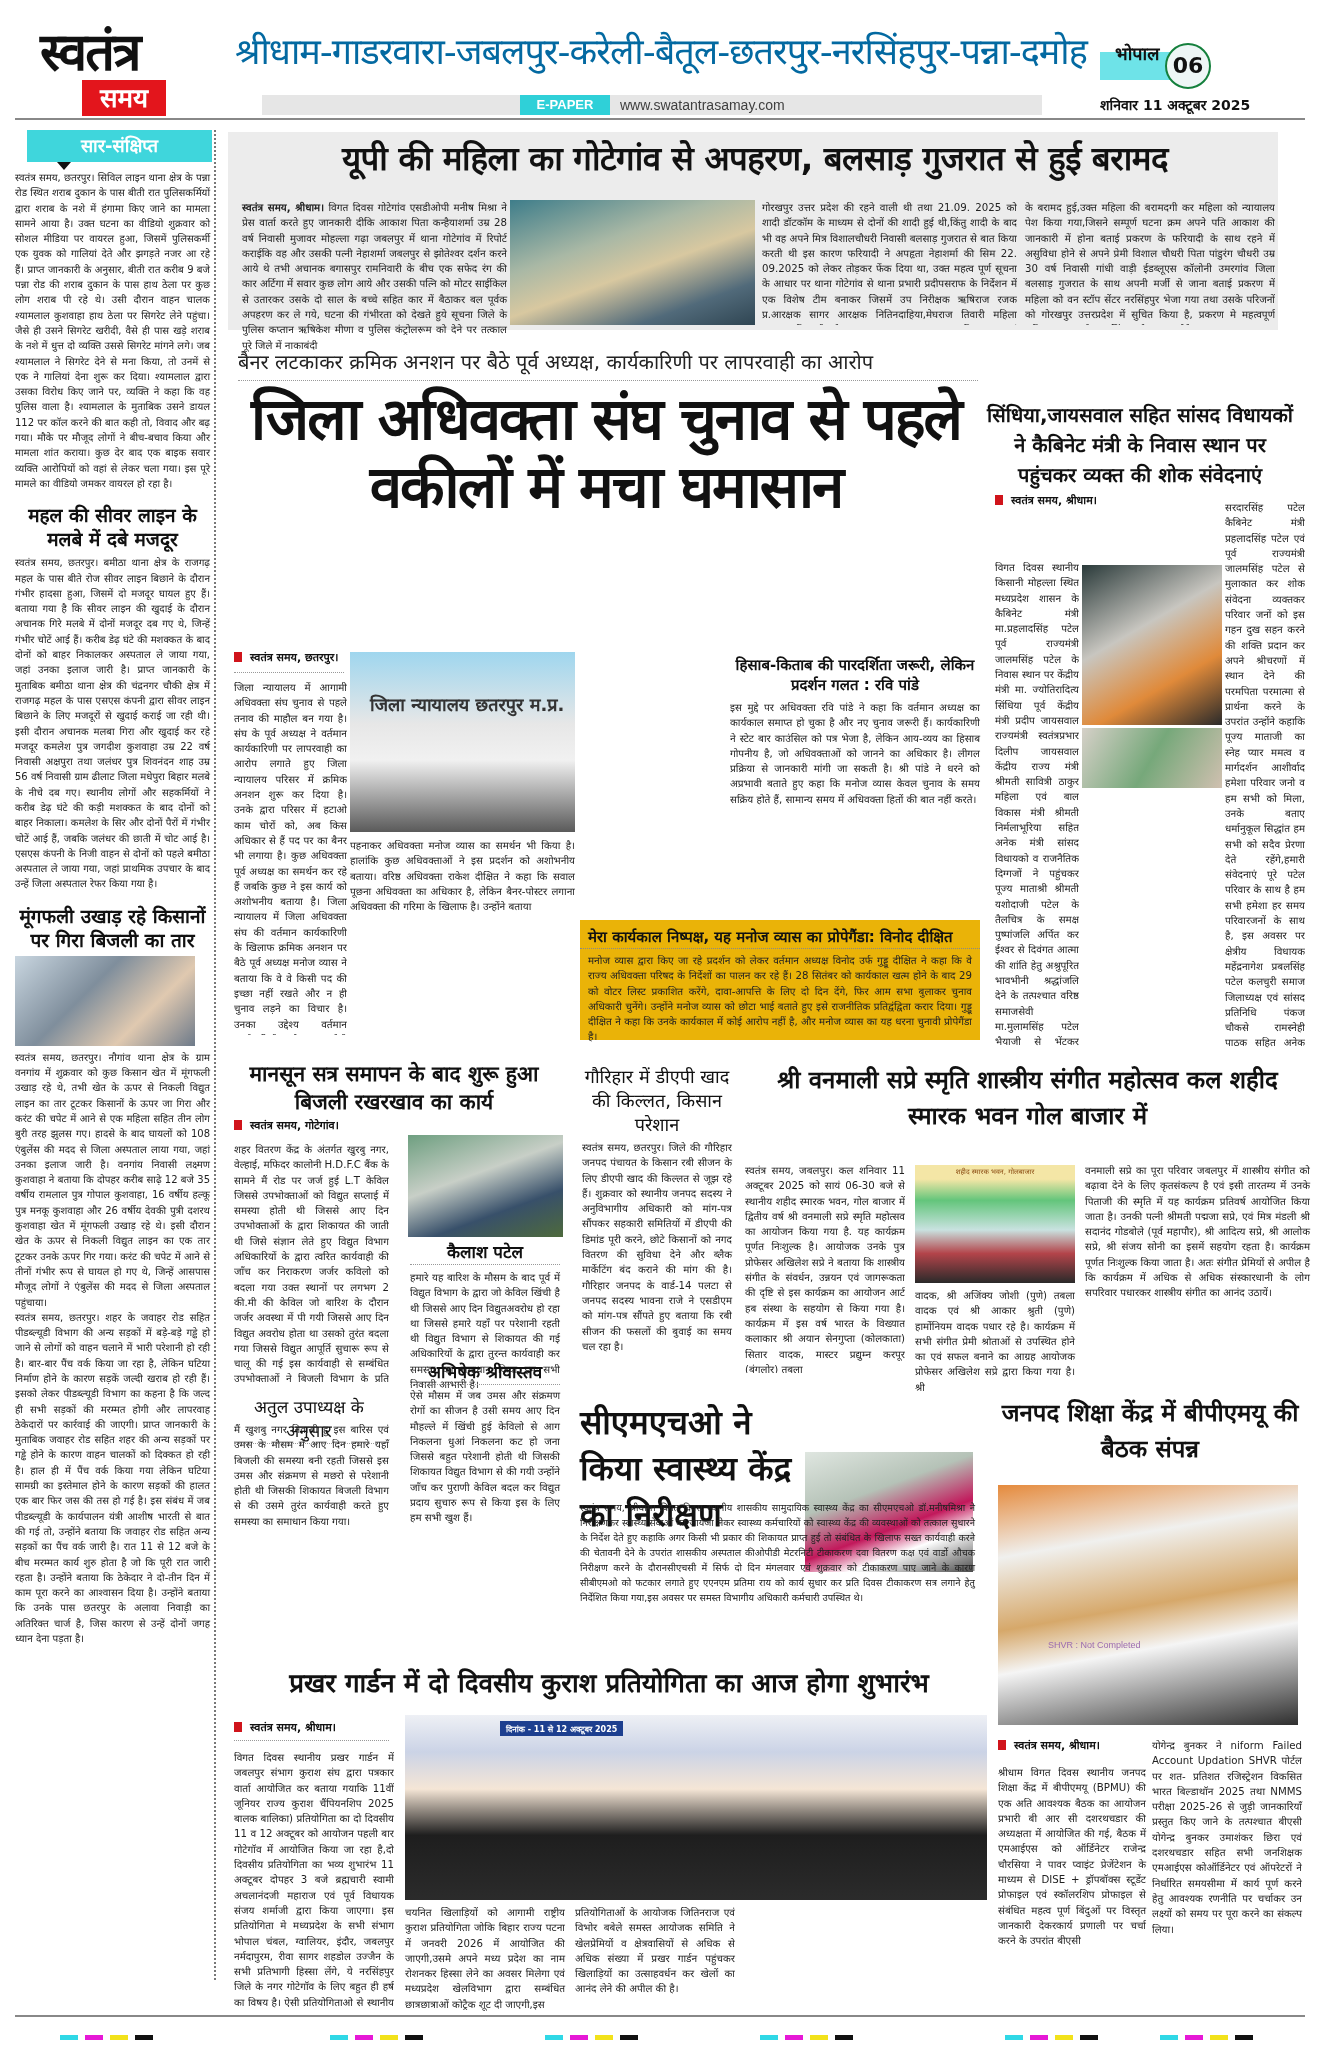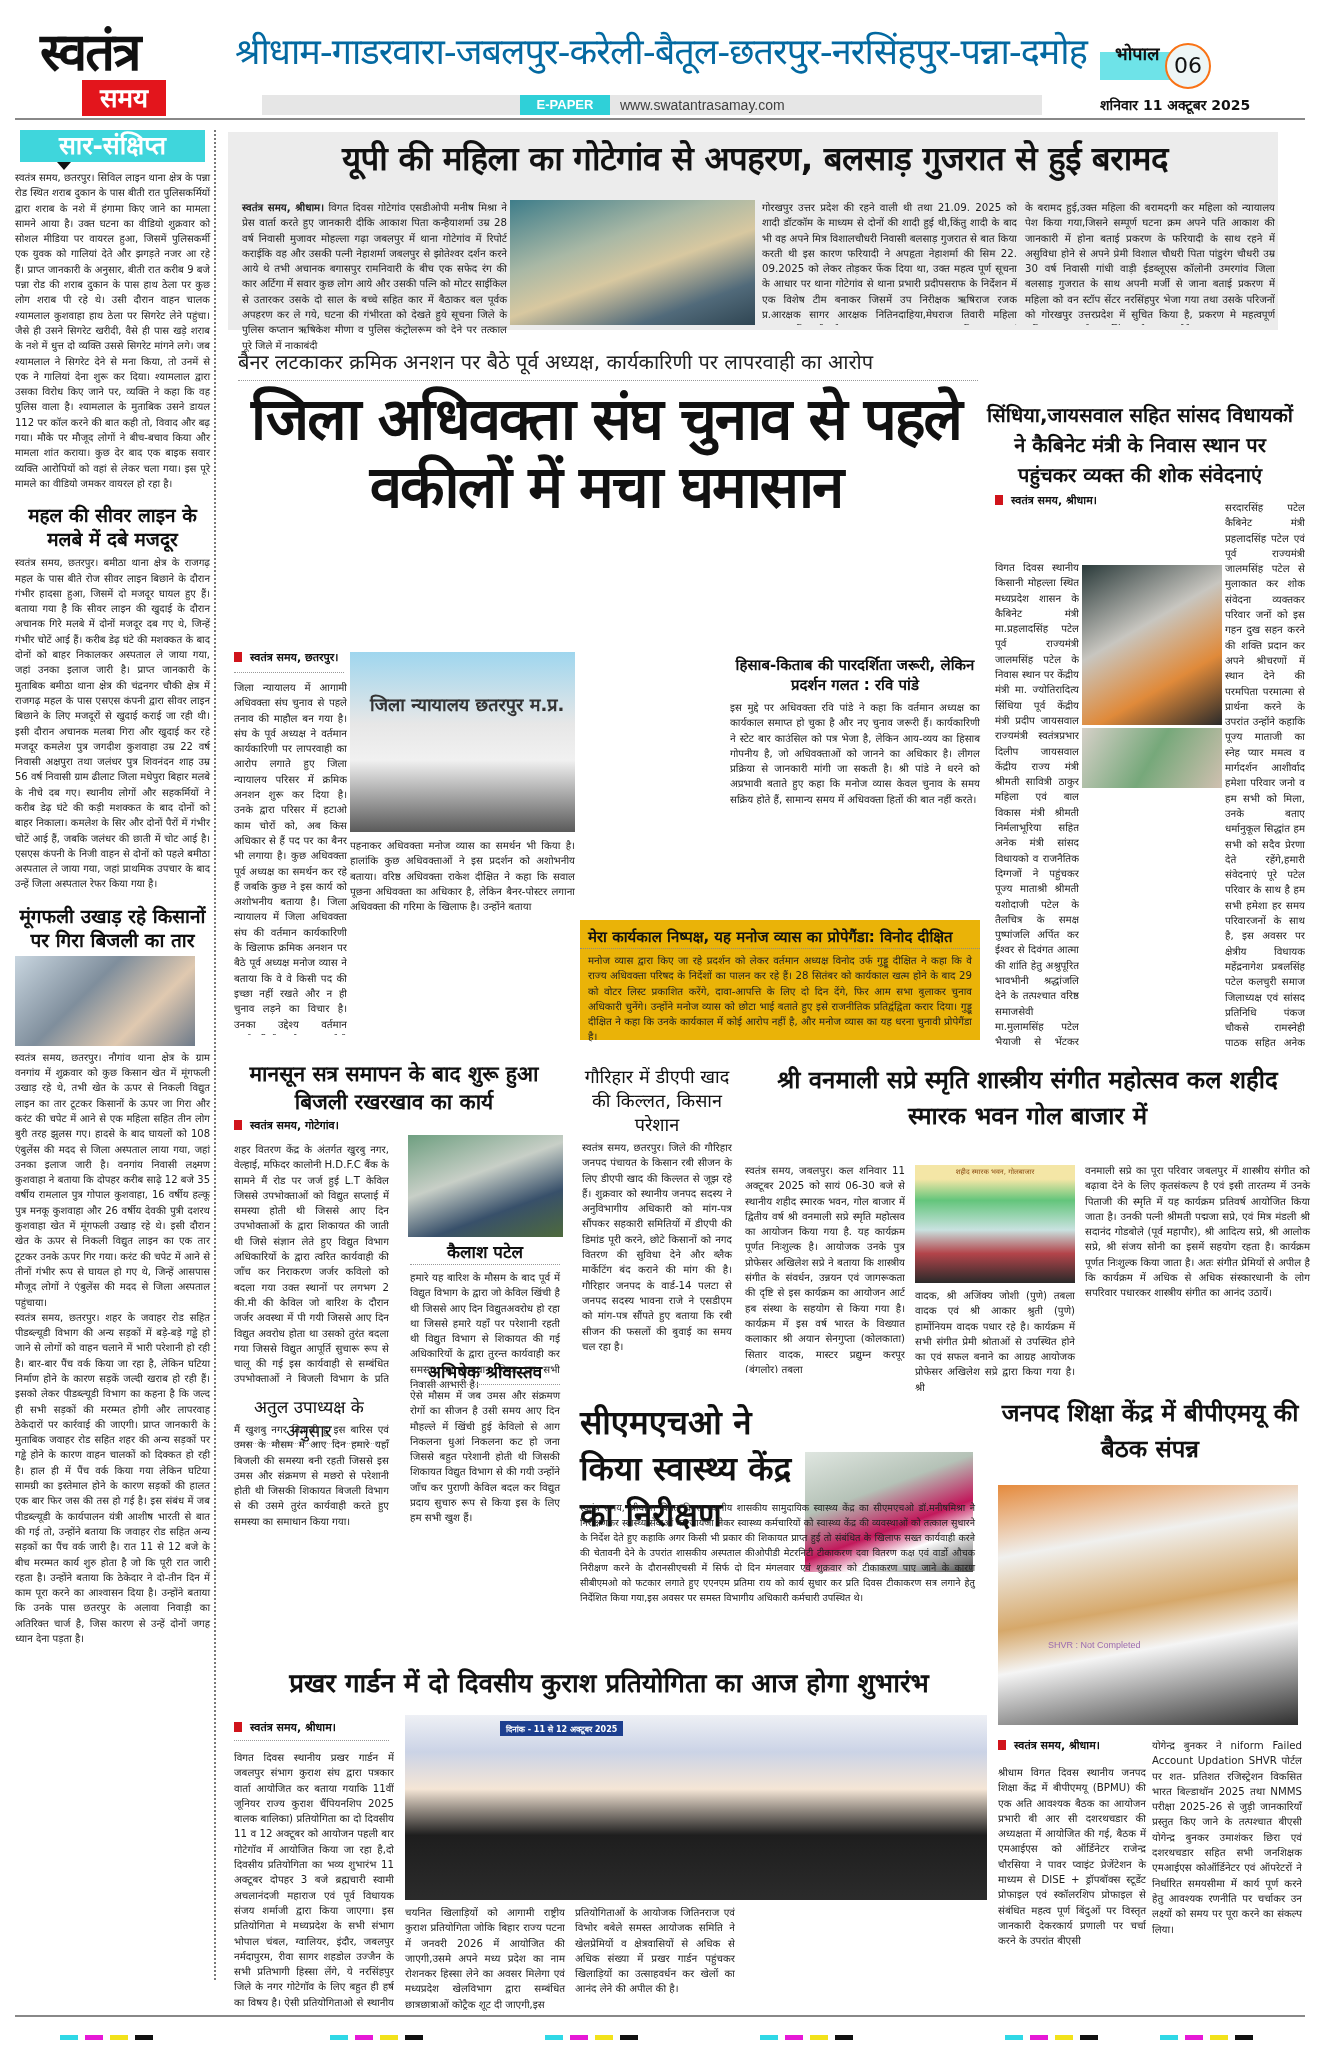--- a/index.html
+++ b/index.html
@@ -7,26 +7,26 @@
 .abs{position:absolute}
 .masthead{left:0;top:0;width:1318px;height:118px}
 .logo-top{left:40px;top:22px;font-size:52px;font-weight:bold;color:#111;letter-spacing:-2px;line-height:60px}
 .logo-bot{left:82px;top:80px;width:84px;height:36px;background:#e3151c;color:#fff;font-size:26px;font-weight:bold;text-align:center;line-height:36px}
 .cities{left:235px;top:30px;font-size:36px;color:#0369a1;line-height:44px;white-space:nowrap;letter-spacing:-1px}
 .grey-bar{left:262px;top:95px;width:780px;height:20px;background:#e6e6e6}
 .epaper{left:520px;top:95px;width:90px;height:20px;background:#2fd0d8;color:#fff;font-size:13px;font-weight:bold;text-align:center;line-height:20px;font-family:"Liberation Sans",sans-serif}
 .url{left:620px;top:95px;font-size:14px;line-height:20px;font-family:"Liberation Sans",sans-serif;color:#404040}
 .city-tag{left:1100px;top:52px;width:105px;height:28px;background:#6ee3e8}
 .city-name{left:1115px;top:40px;font-size:18px;font-weight:bold;line-height:28px}
-.page-no{left:1165px;top:43px;width:46px;height:46px;border-radius:50%;background:#eef6f6;border:2px solid #f97316;font-size:22px;font-weight:normal;text-align:center;line-height:42px}
+.page-no{left:1165px;top:43px;width:46px;height:46px;border-radius:50%;background:#eef6f6;border:2px solid #15803d;font-size:22px;font-weight:bold;text-align:center;line-height:42px}
 .date{left:1100px;top:95px;font-size:14px;font-weight:bold;line-height:20px}
 .rule-top{left:15px;top:118px;width:1290px;height:2px;background:#888}
 .vdots{left:214px;top:130px;width:0;height:1850px;border-left:2px dotted #777}
 .sidebar{left:15px;top:130px;width:195px}
-.sar-head{width:185px;height:32px;background:#3fd6dc;color:#fff;font-size:25px;font-weight:bold;text-align:center;line-height:32px;margin-left:5px}
+.sar-head{width:185px;height:32px;background:#3fd6dc;color:#fff;font-size:18px;font-weight:bold;text-align:center;line-height:32px;margin-left:12px}
 .tri{width:0;height:0;border-left:7px solid transparent;border-right:7px solid transparent;border-top:8px solid #111;margin-left:42px}
 .side-h{font-size:19px;font-weight:bold;text-align:center;line-height:24px;margin:6px 0 4px}
 .side-p{font-size:10px;line-height:15.3px;text-align:justify;color:#222}
 .side-photo{width:180px;height:90px;background:linear-gradient(135deg,#c9d6e0,#7f8e9c 40%,#e0c9b0 70%,#6d7a8a);margin:4px 0}
 .box-top{left:228px;top:132px;width:1050px;height:198px;background:#ececec}
 .h-top{left:240px;top:138px;width:1030px;font-size:33px;font-weight:bold;text-align:center;line-height:42px;letter-spacing:-0.5px}
 .col{font-size:10.2px;line-height:15.3px;text-align:justify;color:#222}
 .byline{font-weight:bold}
 .photo{background:linear-gradient(160deg,#3e7d8a,#a9b8a5 35%,#d8c8a0 55%,#516a7a 80%,#2f4552)}
 .h-sub{left:238px;top:348px;width:740px;font-size:20px;text-align:left;line-height:28px;color:#222}

